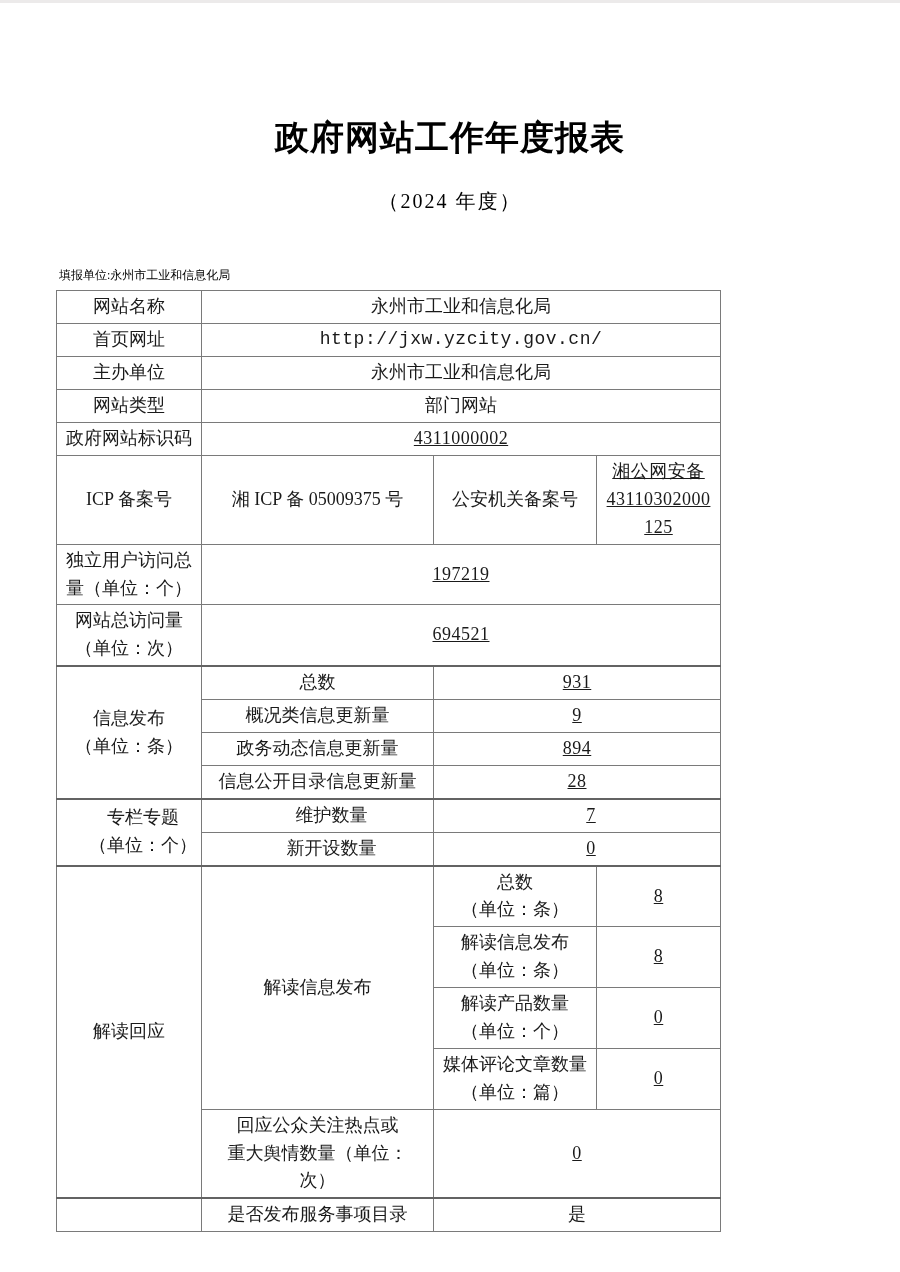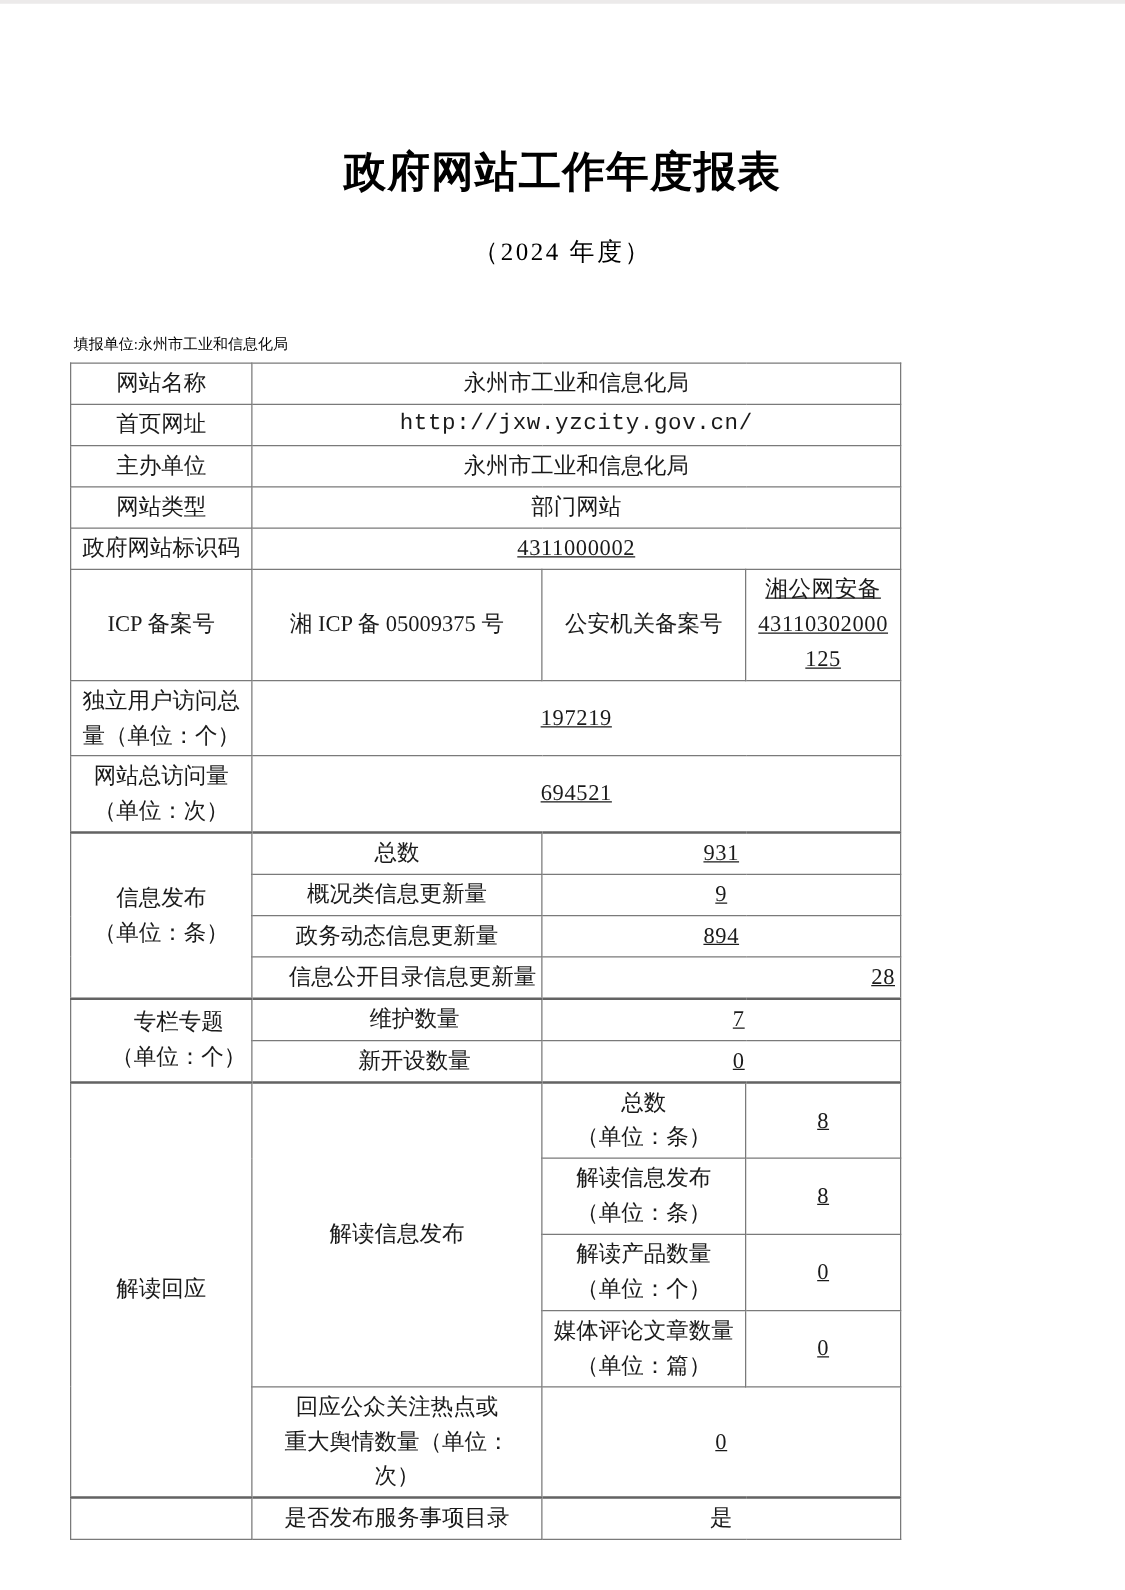--- a/index.html
+++ b/index.html
@@ -65,21 +65,21 @@
     font-family:"Liberation Mono","DejaVu Sans Mono",monospace;
     font-size:16px;
     letter-spacing:0.5px;
   }
   
   tr.h-basic td{ height:33px; }
   tr.h-icp td{ height:76px;text-align:center; }
   tr.h-visitors td{ height:53px; }
   tr.h-visits td{ height:61px; }
   tr.h-info td{ height:32px; }
-  tr.h-info-last td{ height:28px;text-align:right; }
+  tr.h-info-last td{ height:28px; }
   tr.h-topic td{ height:29px;padding-left:32px; }
   tr.h-interp td{ height:51px; }
   tr.h-hotspot td{ height:80px; }
   tr.h-last td{ height:33px;text-align:center; }
 </style>
 </head>
 <body>
 
 <div class="page">
 

